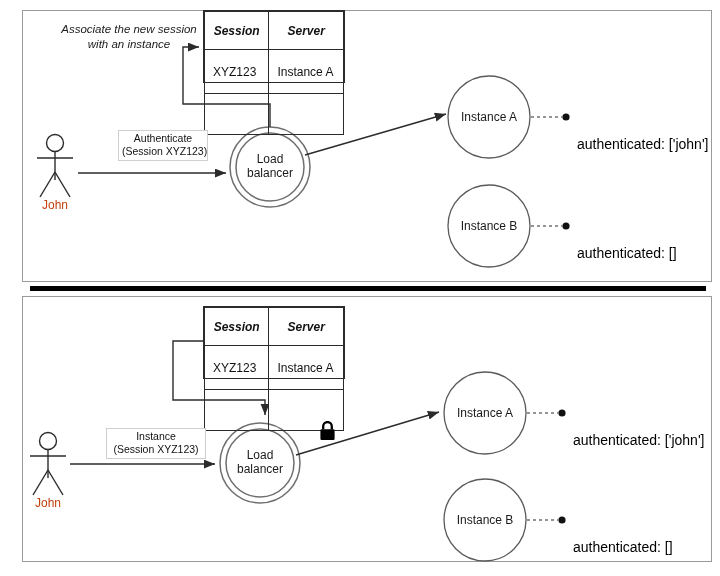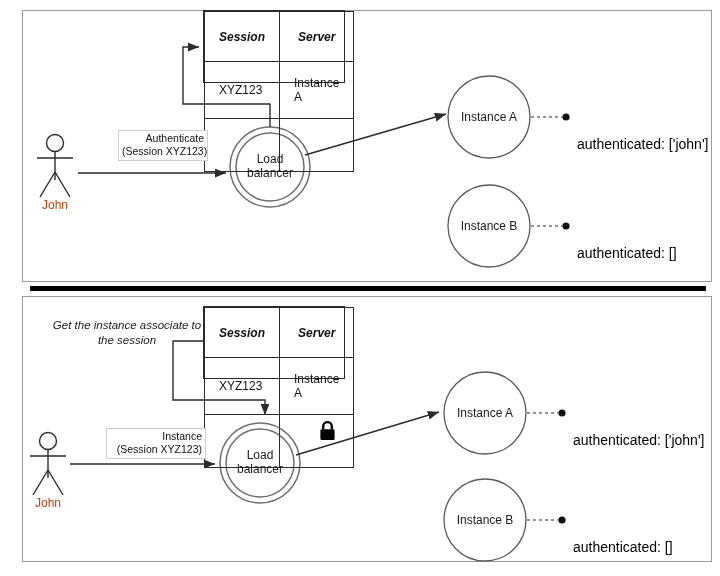--- a/index.html
+++ b/index.html
@@ -54,21 +54,21 @@
     line-height: 1.28;
     width: 150px;
   }
 
   .msg-label {
     position: absolute;
     border: 1px solid #cfcfcf;
     background: #ffffff;
     font-size: 10.5px;
     color: #111111;
-    text-align: right;
+    text-align: center;
     line-height: 1.25;
     padding: 1px 3px 2px 3px;
     box-sizing: border-box;
     white-space: nowrap;
   }
 
   .dtable {
     position: absolute;
     border: 1px solid #2b2b2b;
     border-collapse: collapse;
@@ -77,21 +77,21 @@
   }
   .dtable table {
     border-collapse: collapse;
     width: 100%;
     height: 100%;
   }
   .dtable th, .dtable td {
     border: 1px solid #2b2b2b;
     font-size: 12px;
     color: #111111;
-    padding: 14px;
+    padding: 8px;
     font-weight: normal;
   }
   .dtable th {
     font-weight: bold;
     font-style: italic;
     font-size: 12px;
     height: 21px;
   }
   .dtable td { height: 27px; }
   .dtable tr.empty-row td { height: 24px; }
@@ -194,20 +194,21 @@
     <circle cx="485" cy="413" r="41" fill="#ffffff" stroke="#5a5a5a" stroke-width="1.3"></circle>
     <circle cx="485" cy="520" r="41" fill="#ffffff" stroke="#5a5a5a" stroke-width="1.3"></circle>
 
     <line x1="527" y1="413" x2="558" y2="413" stroke="#2b2b2b" stroke-width="1.2" stroke-dasharray="3,3"></line>
     <circle cx="562" cy="413" r="3.6" fill="#111111"></circle>
 
     <line x1="527" y1="520" x2="558" y2="520" stroke="#2b2b2b" stroke-width="1.2" stroke-dasharray="3,3"></line>
     <circle cx="562" cy="520" r="3.6" fill="#111111"></circle>
   </svg>
 
+  <div class="note" style="left:54px; top:22px;">Associate the new session with an instance</div>
 
   <div class="dtable" style="left:203px; top:10px; width:142px; height:73px;">
     <table>
       <tbody>
           <tr>
         <th>Session</th>
         <th>Server</th>
       </tr>
       <tr>
         <td>XYZ123</td>
@@ -232,21 +233,20 @@
     <div>Load</div>
     <div>balancer</div>
   </div>
 
   <div class="node-label" style="left:439px; top:110px;">Instance A</div>
   <div class="node-label" style="left:439px; top:219px;">Instance B</div>
 
   <div class="state-text" style="left:577px; top:110px;">authenticated: ['john']</div>
   <div class="state-text" style="left:577px; top:219px;">authenticated: []</div>
 
-  <div class="note" style="left:52px; top:318px;">Get the instance associate to the session</div>
 
   <div class="dtable" style="left:203px; top:306px; width:142px; height:73px;">
     <table>
       <tbody>
           <tr>
         <th>Session</th>
         <th>Server</th>
       </tr>
       <tr>
         <td>XYZ123</td>

